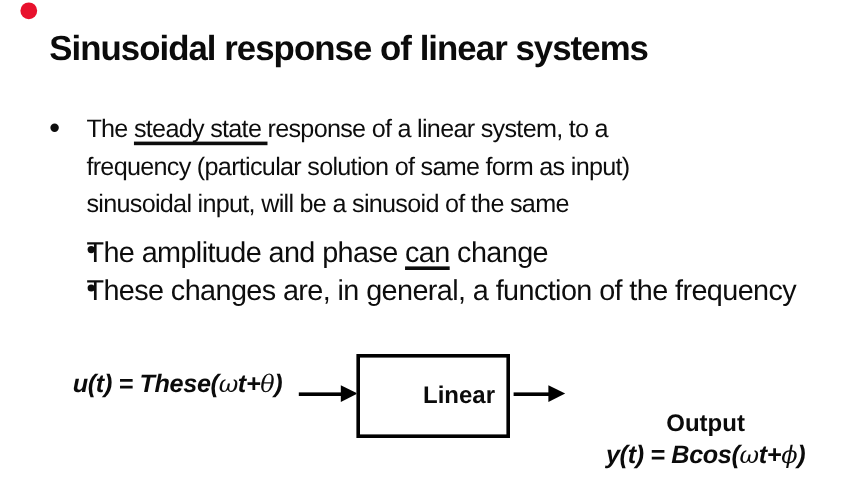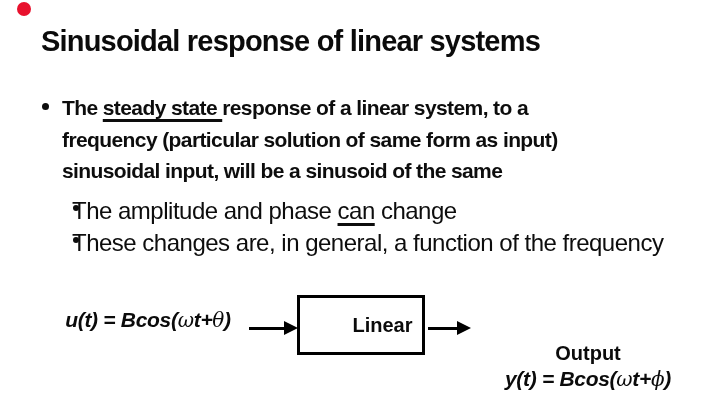--- a/index.html
+++ b/index.html
@@ -14,22 +14,22 @@
   .title {
     position:absolute; top:25px; left:0; width:581px; margin:0;
     text-align:center; font-size:29px; font-weight:700; letter-spacing:-0.8px;
     color:#0b0b0b;
   }
   .dot { position:absolute; background:#0d0d0d; border-radius:50%; }
   .dot-main { left:42px; top:103px; width:7px; height:7px; }
   .dot-sub1 { left:73px; top:205px; width:6px; height:6px; }
   .dot-sub2 { left:73px; top:237px; width:6px; height:6px; }
   .main-text {
-    position:absolute; left:62px; top:92px;
-    font-size:21px; font-weight:700; letter-spacing:-0.6px;
+    position:absolute; left:72px; top:92px;
+    font-size:21px; font-weight:400; letter-spacing:-0.6px;
     line-height:31.5px; white-space:nowrap;
   }
   .sub-text {
     position:absolute; left:72px;
     font-size:24px; font-weight:400; letter-spacing:-0.5px; white-space:nowrap;
   }
   .sub1 { top:197px; }
   .sub2 { top:229px; }
   .u { text-decoration:underline; text-decoration-thickness:2.5px; text-underline-offset:3.5px; }
 
@@ -37,21 +37,21 @@
   .input-group { position:absolute; left:58px; top:306px; width:180px; text-align:center; }
   .output-group { position:absolute; left:496px; top:297px; width:184px; text-align:center;margin-top:45px; }
   .dlabel { font-size:19px; font-weight:700; color:#0b0b0b; }
   .output-group .dlabel { font-size:20px; }
   .formula {
     font-size:21px; font-weight:700; font-style:italic; letter-spacing:-0.3px;
     white-space:nowrap; margin-top:2px; color:#0b0b0b;
   }
   .greek { font-family:"DejaVu Serif", serif; font-weight:400; font-style:italic; font-size:20px; }
   .sysbox {
-    position:absolute; left:297px; top:295px; width:128px; height:60px;
+    position:absolute; left:297px; top:295px; width:128px; height:70px;
     box-sizing:border-box; border:3.5px solid #000; background:#fff;
     display:flex; flex-direction:row; align-items:center; justify-content:center;
     font-size:20px; font-weight:700; line-height:23px; text-align:center; color:#0b0b0b;padding-left:43px;
   }
   .arrow-line { position:absolute; height:3px; background:#000; }
   .arrow-head {
     position:absolute; width:0; height:0;
     border-left:14px solid #000; border-top:7px solid transparent; border-bottom:7px solid transparent;
   }
   .al-line { left:249px; top:327px; width:36px; }
@@ -75,21 +75,21 @@
     <div>sinusoidal input, will be a sinusoid of the same</div>
   </div>
 
   <span class="dot dot-sub1"></span>
   <div class="sub-text sub1"><span>The amplitude and phase </span><span class="u">can</span><span> change</span></div>
 
   <span class="dot dot-sub2"></span>
   <div class="sub-text sub2">These changes are, in general, a function of the frequency</div>
 
   <div class="input-group">
-    <div class="formula"><span>u(t) = Bcos(</span><span class="greek">ω</span><span>t+</span><span class="greek">θ</span><span>)</span></div>
+    <div class="formula"><span>u(t) = These(</span><span class="greek">ω</span><span>t+</span><span class="greek">θ</span><span>)</span></div>
   </div>
 
   <div class="arrow-line al-line"></div>
   <div class="arrow-head al-head"></div>
 
   <div class="sysbox">
     <div>Linear</div>
   </div>
 
   <div class="arrow-line ar-line"></div>

